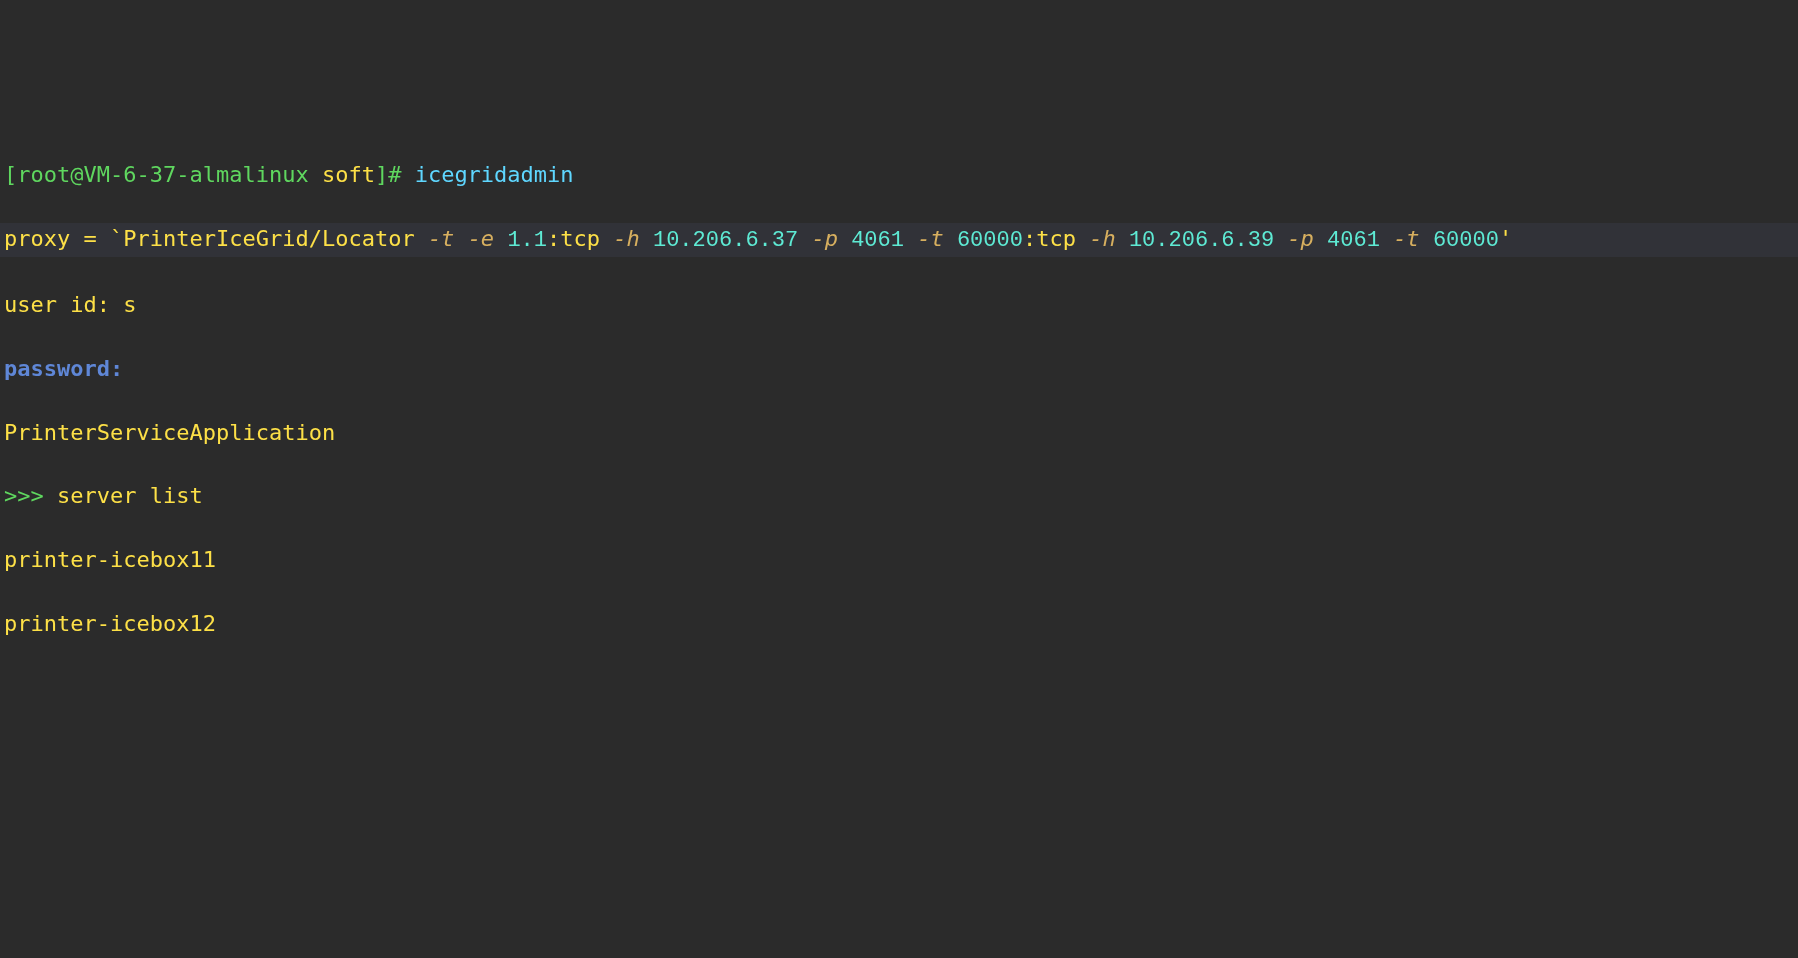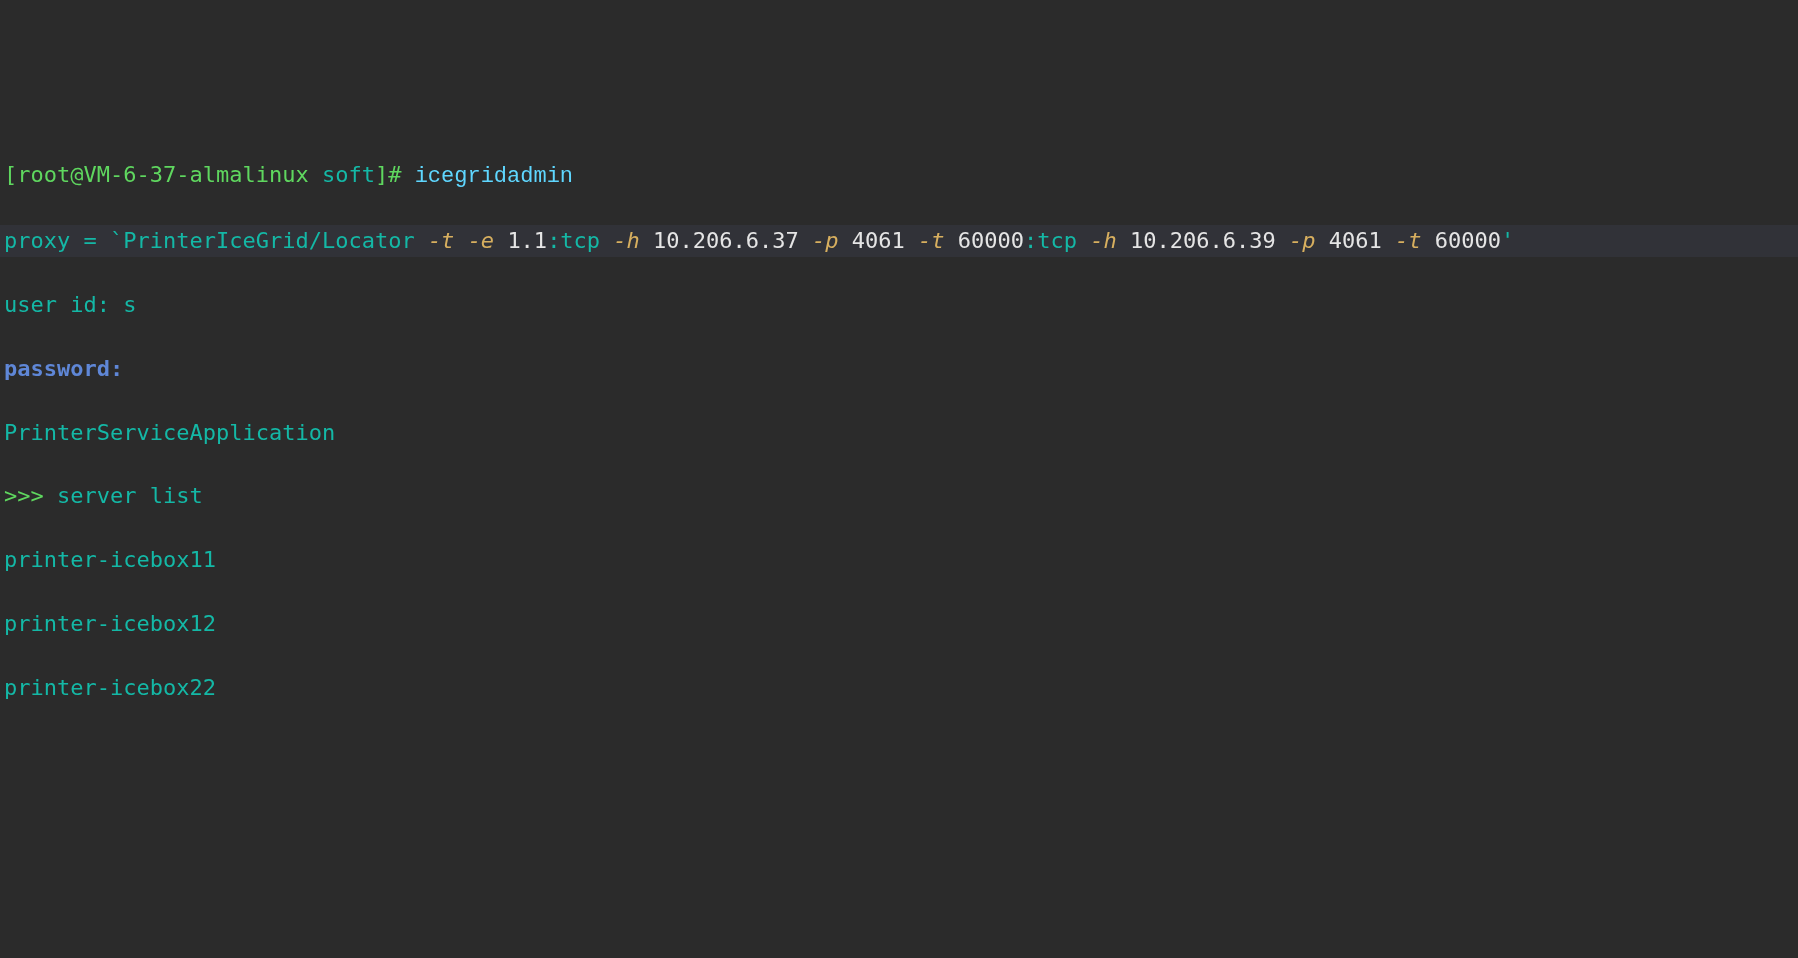--- a/index.html
+++ b/index.html
@@ -8,42 +8,41 @@
       color: #d4d4d4;
       font-family: 'Menlo', 'Monaco', 'Consolas', monospace;
       font-size: 22px;
       line-height: 1.45;
       padding: 0;
       white-space: pre;
       overflow-x: auto;
     }
     .line { display: block; padding-left: 4px; }
     .green { color: #5fd75f; }
-    .cyan { color: #5fd7ff; font-family: Liberation Mono, monospace; }
-    .white { color: #14b8a6; }
-    .purple { color: #e5e5e5; }
+    .cyan { color: #5fd7ff; }
+    .white { color: #fde047; }
+    .purple { color: #5eead4; font-family: Liberation Mono, monospace; }
     .orange-it { color: #d7af5f; font-style: italic; }
     .blue { color: #5f87d7; font-weight: bold; }
     .highlight-row { background: #313238; }
   </style>
 </head>
 <body>
 
 
 
 <div>
 <span class="line"><span class="green">[</span><span class="green">root@VM-6-37-almalinux</span><span class="white"> soft</span><span class="green">]</span><span class="green"># </span><span class="cyan">icegridadmin</span></span>
 <span class="line highlight-row"><span class="white">proxy </span><span class="white">=</span><span class="white"> `</span><span class="white">PrinterIceGrid/Locator </span><span class="orange-it">-t </span><span class="orange-it">-e </span><span class="purple">1.1</span><span class="white">:tcp </span><span class="orange-it">-h </span><span class="purple">10.206.6.37 </span><span class="orange-it">-p </span><span class="purple">4061 </span><span class="orange-it">-t </span><span class="purple">60000</span><span class="white">:tcp </span><span class="orange-it">-h </span><span class="purple">10.206.6.39 </span><span class="orange-it">-p </span><span class="purple">4061 </span><span class="orange-it">-t </span><span class="purple">60000</span><span class="white">'</span></span>
 <span class="line"><span class="white">user id: </span><span class="white">s</span></span>
 <span class="line blue">password:</span>
 <span class="line white">PrinterServiceApplication</span>
 <span class="line"><span class="green">&gt;&gt;&gt; </span><span class="white">server list</span></span>
 <span class="line white">printer-icebox11</span>
 <span class="line white">printer-icebox12</span>
-<span class="line white">printer-icebox22</span>
 
 
 
 
 
 
 
 
 
 

